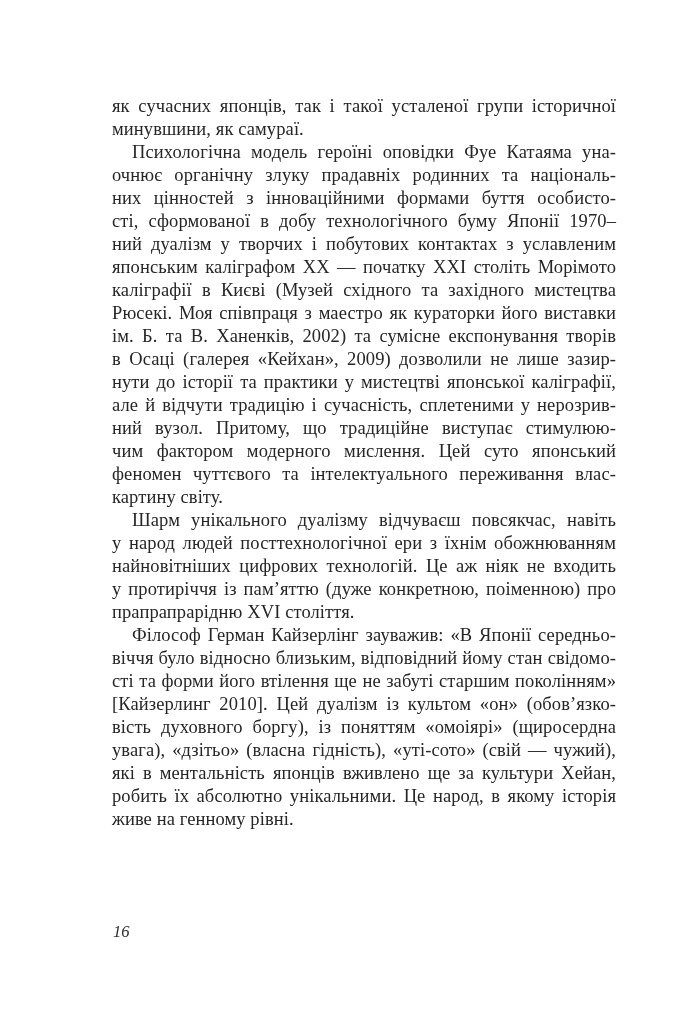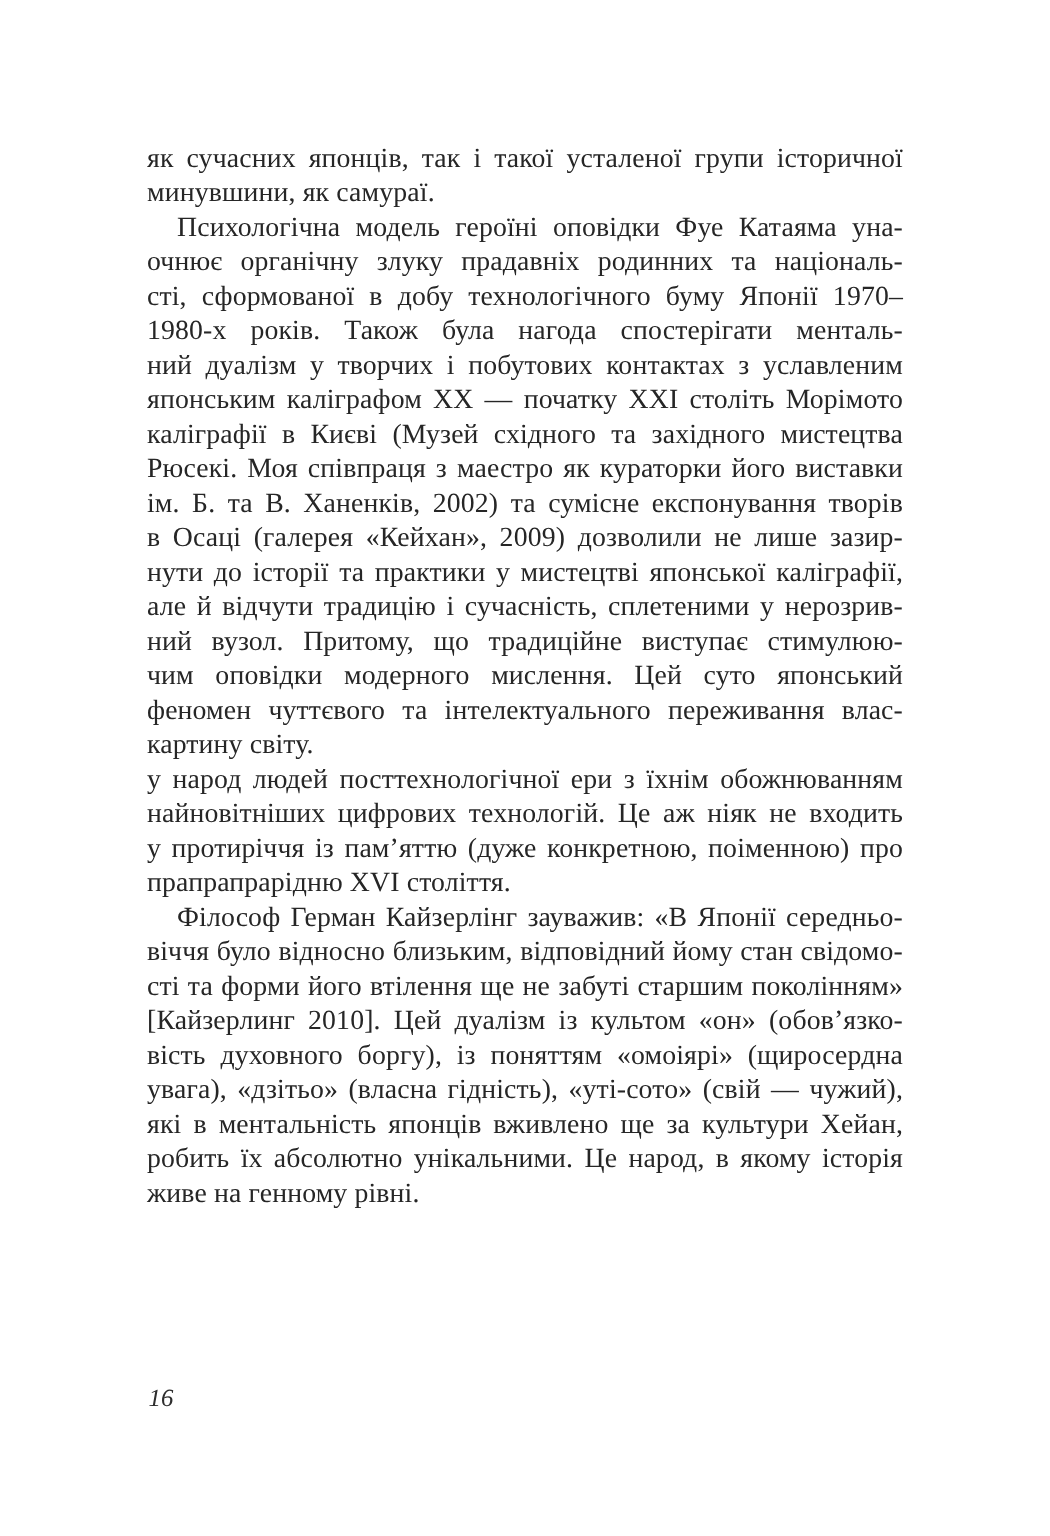--- a/index.html
+++ b/index.html
@@ -12,20 +12,21 @@
     background: #ffffff;
     font-family: "Liberation Serif", "DejaVu Serif", serif;
     color: #262626;
     overflow: hidden;
     position: relative;
   }
   .page {
     position: absolute;
     inset: 0;
     background: #ffffff;
+    margin-left: 14px;
   }
   .text-block {
     position: absolute;
     left: 98px;
     top: 95px;
     width: 504px;
     font-size: 18.5px;
   }
   .paragraph {
     margin: 0;
@@ -59,36 +60,37 @@
 
 <div class="page">
   <div class="text-block">
       <div class="paragraph">
         <div class="line">як сучасних японців, так і такої усталеної групи історичної</div>
         <div class="line last">минувшини, як самураї.</div>
       </div>
       <div class="paragraph">
         <div class="line indent">Психологічна модель героїні оповідки Фуе Катаяма уна-</div>
         <div class="line">очнює органічну злуку прадавніх родинних та національ-</div>
+        <div class="line">них цінностей з інноваційними формами буття особисто-</div>
         <div class="line">сті, сформованої в добу технологічного буму Японії 1970–</div>
-        <div class="line">1980-х років. Також була нагода спостерігати менталь-</div>
         <div class="line">ний дуалізм у творчих і побутових контактах з уславленим</div>
         <div class="line">японським каліграфом XX — початку XXI століть Морімото</div>
         <div class="line">каліграфії в Києві (Музей східного та західного мистецтва</div>
         <div class="line">Рюсекі. Моя співпраця з маестро як кураторки його виставки</div>
         <div class="line">ім. Б. та В. Ханенків, 2002) та сумісне експонування творів</div>
         <div class="line">в Осаці (галерея «Кейхан», 2009) дозволили не лише зазир-</div>
         <div class="line">нути до історії та практики у мистецтві японської каліграфії,</div>
         <div class="line">але й відчути традицію і сучасність, сплетеними у нерозрив-</div>
         <div class="line">ний вузол. Притому, що традиційне виступає стимулюю-</div>
-        <div class="line">чим оповідки модерного мислення. Цей суто японський</div>
+        <div class="line">чим фактором модерного мислення. Цей суто японський</div>
         <div class="line">феномен чуттєвого та інтелектуального переживання влас-</div>
         <div class="line last">картину світу.</div>
       </div>
       <div class="paragraph">
+        <div class="line indent">Шарм унікального дуалізму відчуваєш повсякчас, навіть</div>
         <div class="line">у народ людей посттехнологічної ери з їхнім обожнюванням</div>
         <div class="line">найновітніших цифрових технологій. Це аж ніяк не входить</div>
         <div class="line">у протиріччя із пам’яттю (дуже конкретною, поіменною) про</div>
         <div class="line last">прапрапрарідню XVI століття.</div>
       </div>
       <div class="paragraph">
         <div class="line indent">Філософ Герман Кайзерлінг зауважив: «В Японії середньо-</div>
         <div class="line">віччя було відносно близьким, відповідний йому стан свідомо-</div>
         <div class="line">сті та форми його втілення ще не забуті старшим поколінням»</div>
         <div class="line">[Кайзерлинг 2010]. Цей дуалізм із культом «он» (обов’язко-</div>

